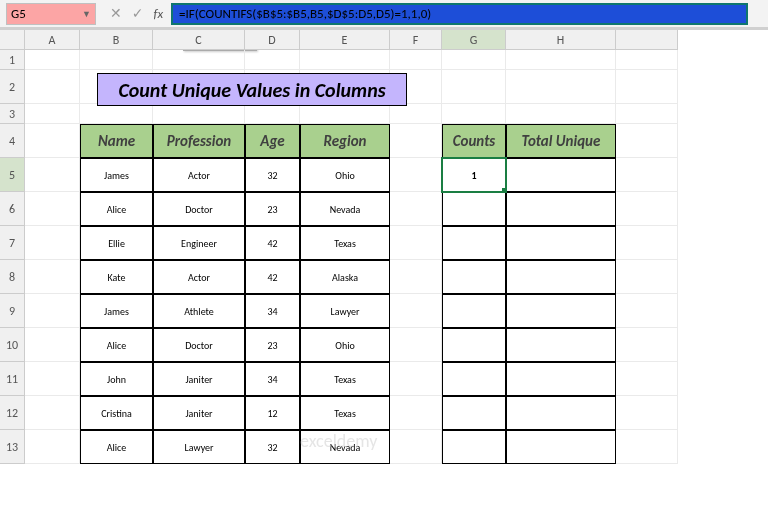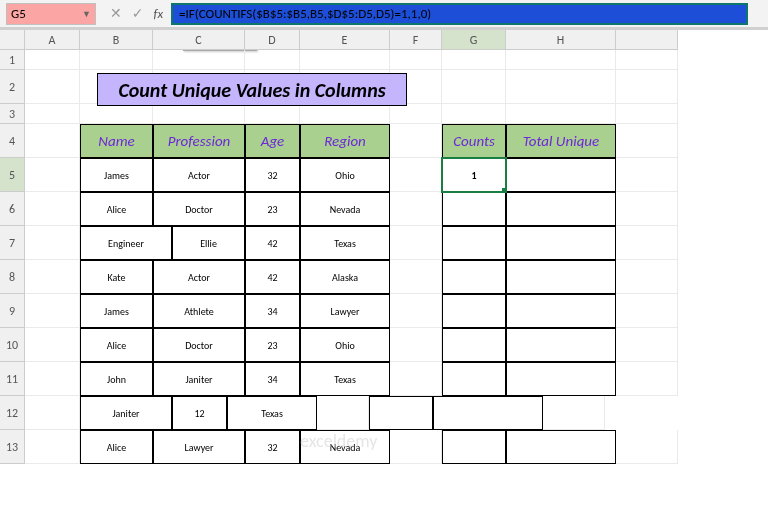--- a/index.html
+++ b/index.html
@@ -133,25 +133,25 @@
     font-weight: bold;
     font-size: 20px;
     display: flex;
     align-items: center;
     justify-content: center;
     color: #000;
   }
 
   .tbl-header {
     background: #a9d08e;
-    font-weight: normal;
+    font-weight: bold;
     font-style: italic;
     border: 1px solid #000 !important;
     font-size: 15px;
-    color: #6d28d9;
+    color: #404040;
   }
   .tbl-cell {
     border: 1px solid #000 !important;
     font-size: 10px;
     color: #000;
   }
   .active-cell {
     outline: 2px solid #1a7e43;
     outline-offset: -1px;
     font-weight: bold;
@@ -321,26 +321,26 @@
           <div class="cell cE rN tbl-cell">
             <span>Nevada</span>
           </div>
           <div class="cell cF rN"></div>
           <div class="cell cG rN tbl-cell"></div>
           <div class="cell cH rN tbl-cell"></div>
           <div class="cell cI rN"></div>
         </div>
         <div class="grid-row">
           <div class="cell cA rN"></div>
+          <div class="cell cB rN tbl-cell">
+            <span>Ellie</span>
+          </div>
           <div class="cell cC rN tbl-cell">
             <span>Engineer</span>
           </div>
-          <div class="cell cB rN tbl-cell">
-            <span>Ellie</span>
-          </div>
           <div class="cell cD rN tbl-cell">
             <span>42</span>
           </div>
           <div class="cell cE rN tbl-cell">
             <span>Texas</span>
           </div>
           <div class="cell cF rN"></div>
           <div class="cell cG rN tbl-cell"></div>
           <div class="cell cH rN tbl-cell"></div>
           <div class="cell cI rN"></div>
@@ -416,20 +416,23 @@
           <div class="cell cE rN tbl-cell">
             <span>Texas</span>
           </div>
           <div class="cell cF rN"></div>
           <div class="cell cG rN tbl-cell"></div>
           <div class="cell cH rN tbl-cell"></div>
           <div class="cell cI rN"></div>
         </div>
         <div class="grid-row">
           <div class="cell cA rN"></div>
+          <div class="cell cB rN tbl-cell">
+            <span>Cristina</span>
+          </div>
           <div class="cell cC rN tbl-cell">
             <span>Janiter</span>
           </div>
           <div class="cell cD rN tbl-cell">
             <span>12</span>
           </div>
           <div class="cell cE rN tbl-cell">
             <span>Texas</span>
           </div>
           <div class="cell cF rN"></div>

